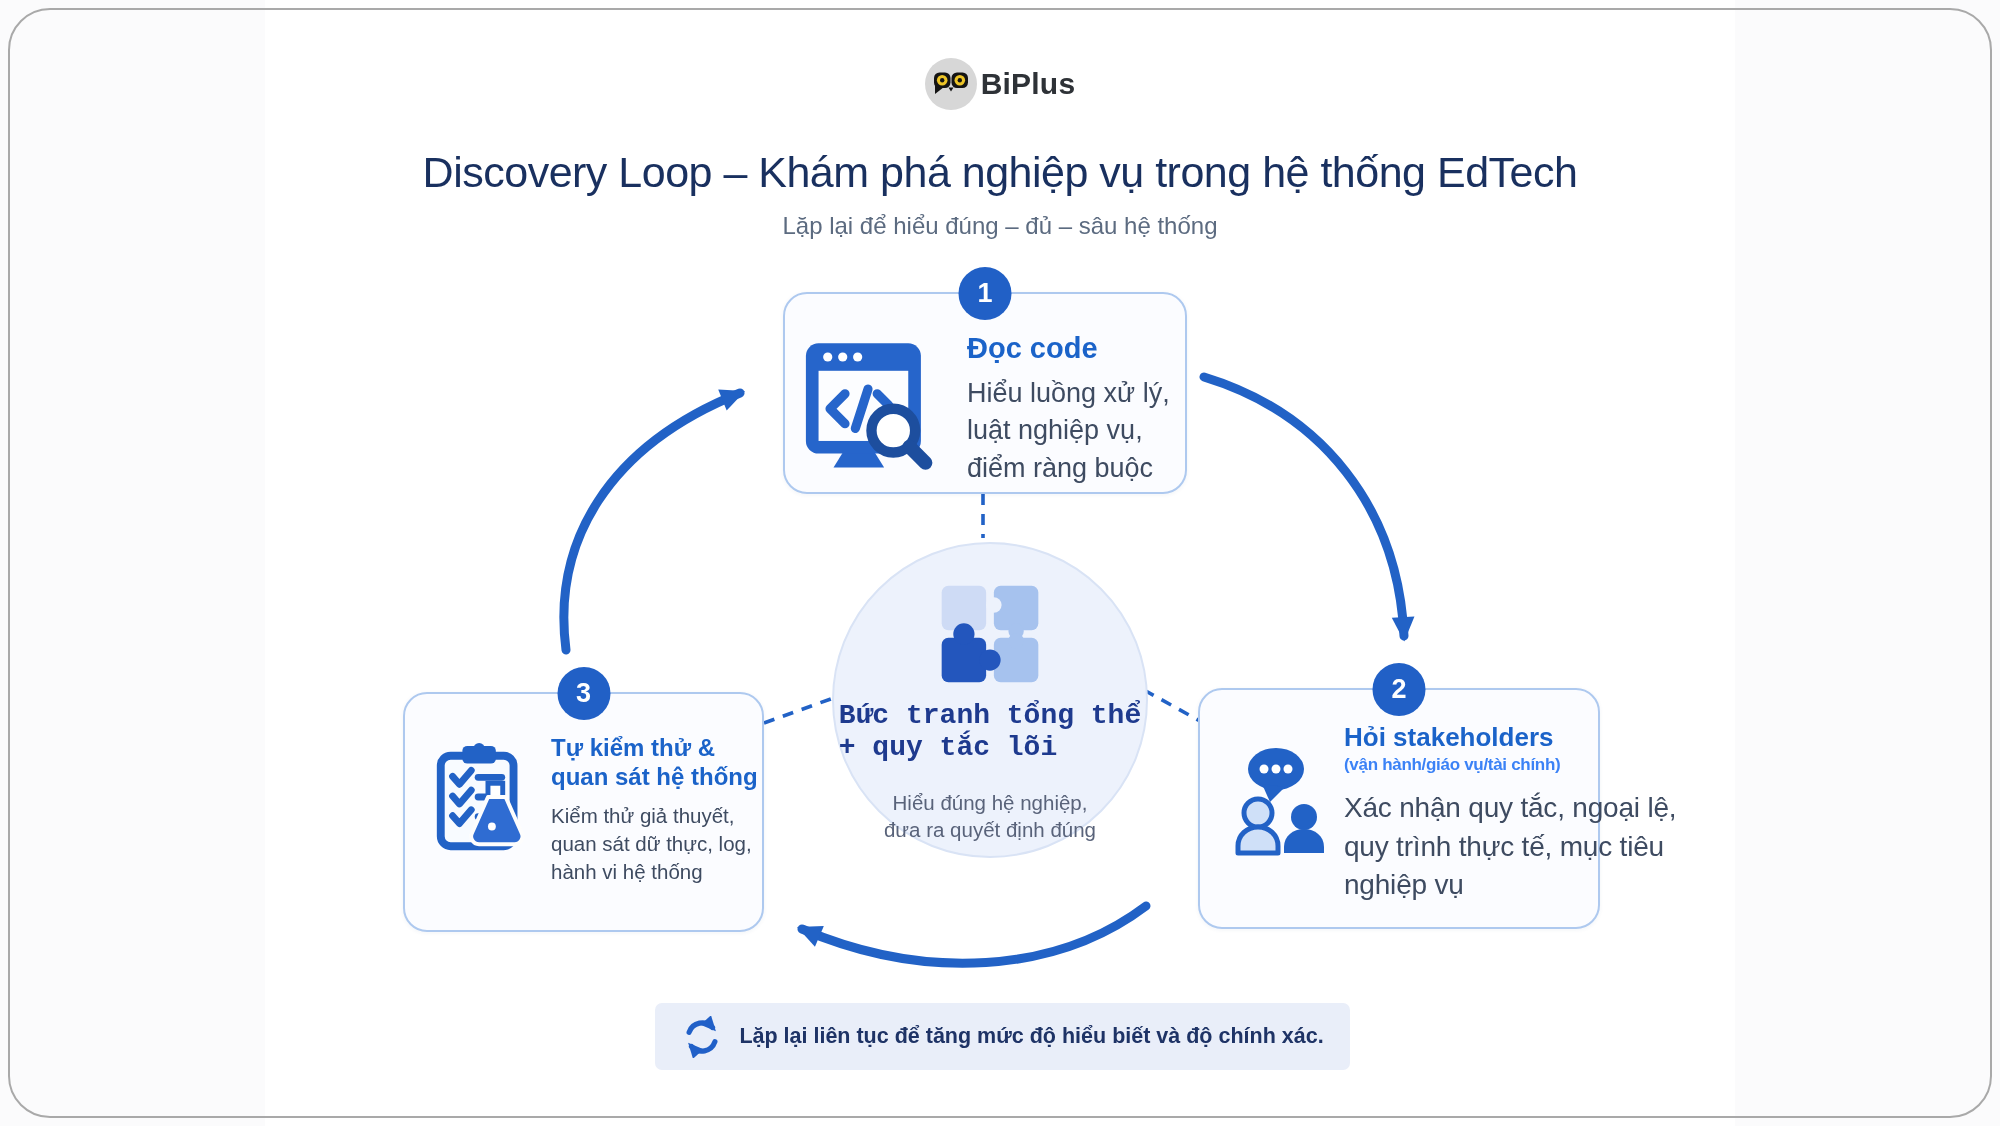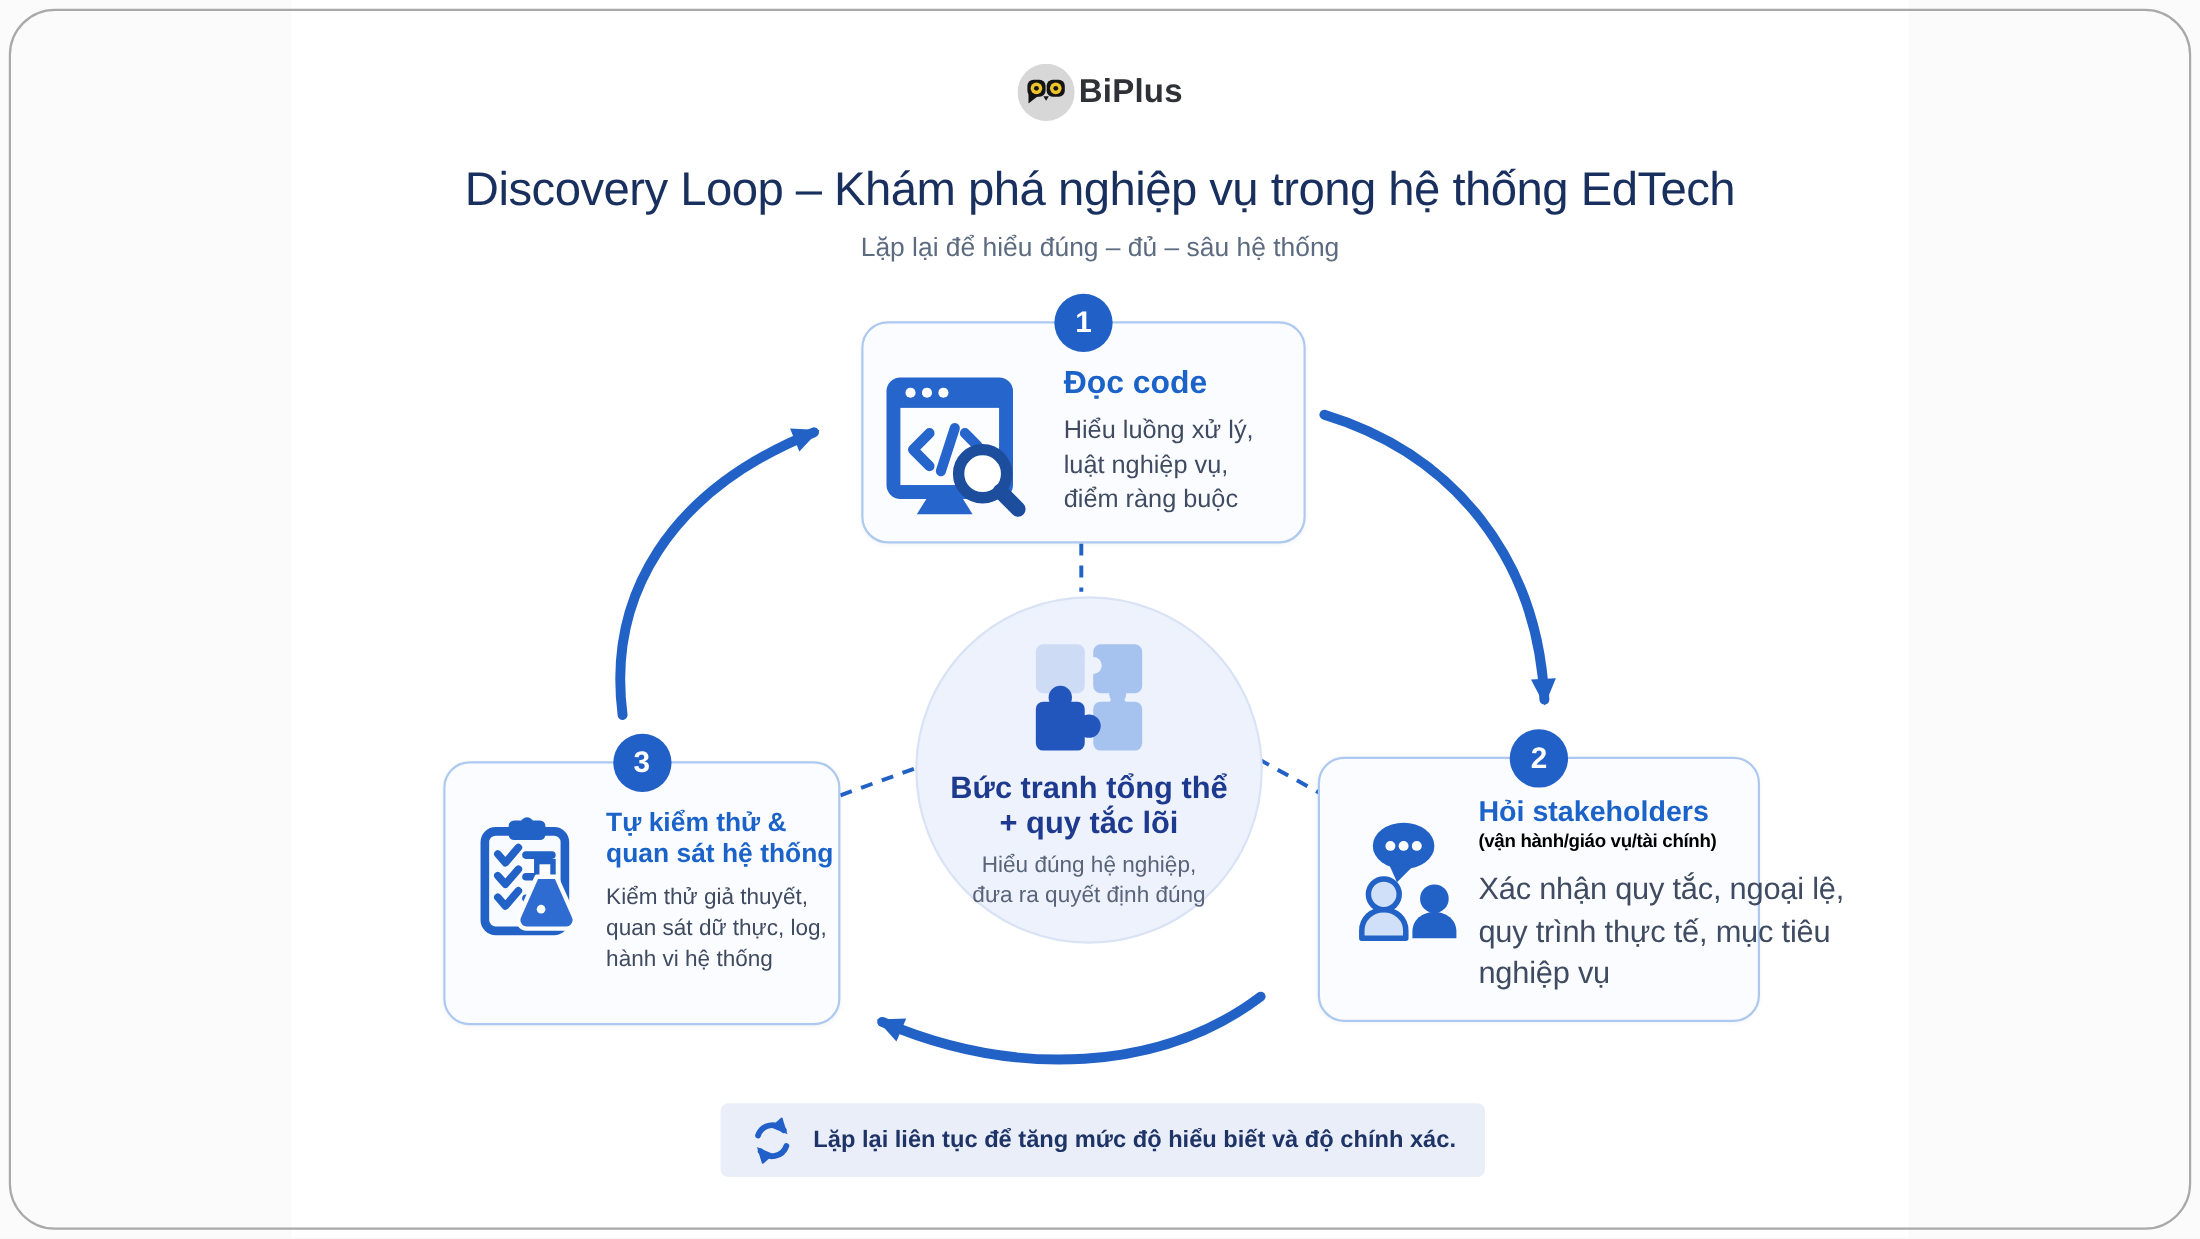--- a/index.html
+++ b/index.html
@@ -36,33 +36,33 @@
   .c1-icon{left:14px;top:40px;}
   .c2-icon{left:26px;top:50px;}
   .c3-icon{left:22px;top:46px;}
   .card-text{position:absolute;}
   .c1-text{left:182px;top:38px;}
   .c2-text{left:144px;top:32px;}
   .c3-text{left:146px;top:40px;}
   .card-title{margin:0;font-size:29px;font-weight:700;color:#1b63c9;white-space:nowrap;}
   .c2-title{font-size:26px;}
   .c3-title{font-size:24px;line-height:1.2;}
-  .card-note{margin:2px 0 0 0;font-size:17px;font-weight:700;color:#000000;
+  .card-note{margin:2px 0 0 0;font-size:17px;font-weight:700;color:#3b82f6;
              letter-spacing:-.3px;white-space:nowrap;}
-  .card-desc{margin:10px 0 0 0;font-size:23px;color:#3e4b61;line-height:1.38;}
+  .card-desc{margin:10px 0 0 0;font-size:27px;color:#3e4b61;line-height:1.38;}
   .c2-desc{margin-top:14px;font-size:28px;letter-spacing:-.2px;}
   .c3-desc{font-size:20.5px;}
   .card-desc span{display:block;white-space:nowrap;}
 
   
   .hub{position:absolute;left:832px;top:542px;width:316px;height:316px;border-radius:50%;
        background:#edf2fc;border:2px solid #d9e3f5;z-index:6;display:flex;flex-direction:column;
        align-items:center;box-sizing:border-box;padding-top:32px;}
-  .hub-title{margin:8px 0 0 0;font-size:28px;font-weight:700;color:#1e3a8e;line-height:1.15;
-             text-align:center;}
+  .hub-title{margin:8px 0 16px 0;font-size:28px;font-weight:700;color:#1e3a8e;line-height:1.15;
+             font-family:Liberation Mono, monospace;}
   .hub-title span{display:block;white-space:nowrap;}
   .hub-desc{margin:9px 0 0 0;font-size:20.5px;color:#59637a;line-height:1.32;text-align:center;}
   .hub-desc span{display:block;white-space:nowrap;}
 
   
   .banner{position:absolute;left:655px;top:1003px;width:695px;height:67px;border-radius:7px;
           background:#e9eef9;display:flex;align-items:center;justify-content:center;gap:16px;z-index:10;}
   .banner-text{font-size:21.5px;font-weight:600;color:#1e3366;white-space:nowrap;}
 </style>
 </head>

